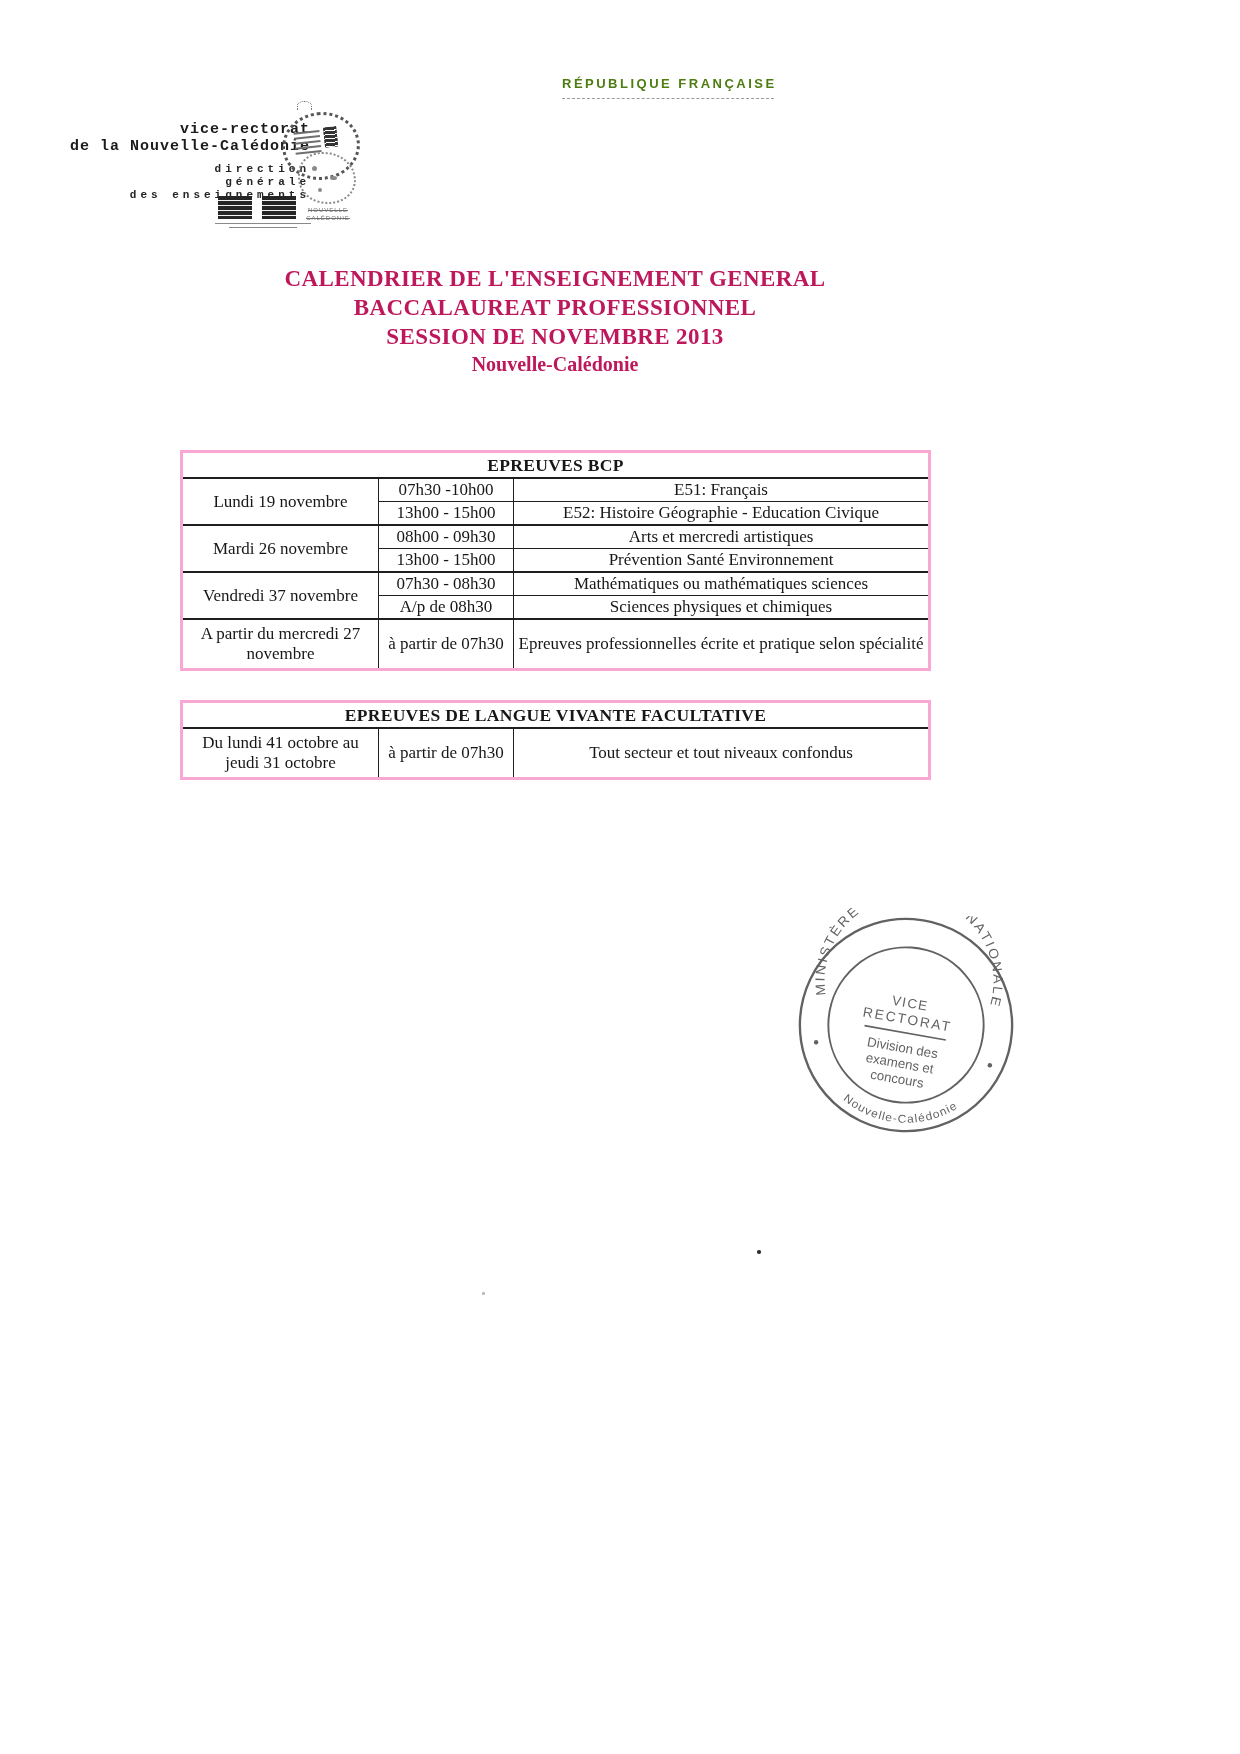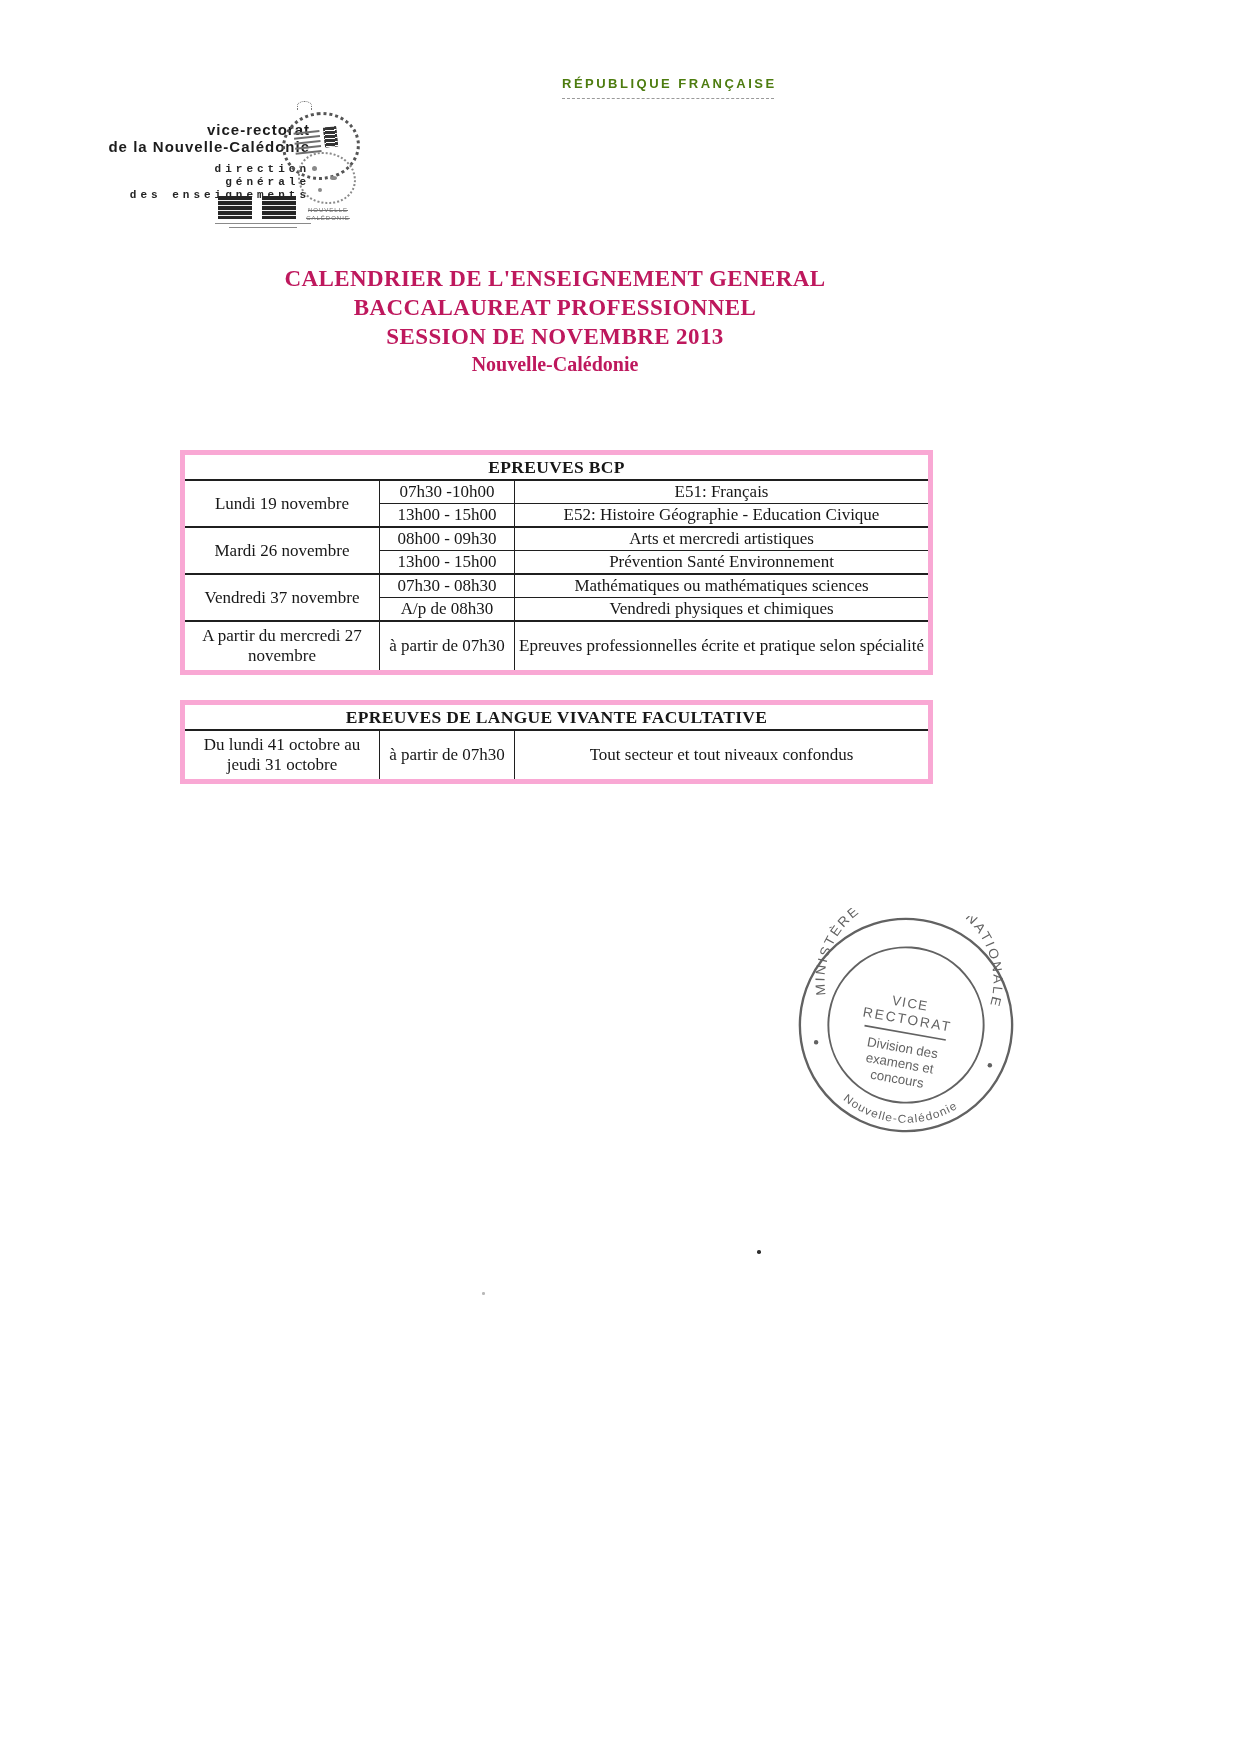--- a/index.html
+++ b/index.html
@@ -12,21 +12,21 @@
   
   .republic {
     position:absolute; left:562px; top:76px; width:212px;
     font-family:"Liberation Sans", sans-serif; font-size:13px; font-weight:600;
     letter-spacing:2.5px; color:#4d7c0f; padding-bottom:7px;
     border-bottom:1px dashed #9a9a9a; white-space:nowrap;
   }
 
   .logo-big {
     position:absolute; left:60px; top:121px; width:250px; text-align:right;
-    font-family:Liberation Sans, sans-serif; font-weight:bold;
+    font-family:Liberation Mono, monospace; font-weight:bold;
     font-size:15px; line-height:17px; letter-spacing:1px; color:#1c1c1c;
   }
   .logo-small {
     position:absolute; left:60px; top:163px; width:250px; text-align:right;
     font-family:Liberation Mono, monospace; font-weight:bold;
     font-size:11px; line-height:13px; letter-spacing:4px; color:#242424;
   }
   .blocks { position:absolute; left:218px; top:196px; display:flex; gap:10px; }
   .blocks .blk {
     width:34px; height:23px; background:#262626;
@@ -69,21 +69,21 @@
     position:absolute; left:180px; top:264px; width:750px; text-align:center;
     font-weight:bold; color:#be185d;
   }
   .title .big { font-size:23px; line-height:29px; letter-spacing:.4px; }
   .title .small { font-size:20px; line-height:27px; }
 
   
   table.exam {
     position:absolute; left:180px; width:748px;
     border-collapse:collapse; table-layout:fixed;
-    border:5px solid #f9a8d4;
+    border:3px solid #f9a8d4;
   }
   table.exam td {
     border:1.6px solid #1f1f1f; text-align:center; vertical-align:middle;
     font-size:17px; line-height:20px; padding:1px 4px; color:#171717;
   }
   table.exam td.t-title { font-weight:bold; font-size:17.5px; letter-spacing:.3px; padding:2px; }
   table.exam tr.group td { border-top-width:2.6px; }
   table.exam td.tall { padding:4px; }
   #table-bcp { top:450px; }
   #table-lv  { top:700px; }
@@ -179,21 +179,21 @@
     <td>13h00 - 15h00</td>
     <td>Prévention Santé Environnement</td>
   </tr>
   <tr class="group">
     <td rowspan="2">Vendredi 37 novembre</td>
     <td>07h30 - 08h30</td>
     <td>Mathématiques ou mathématiques sciences</td>
   </tr>
   <tr>
     <td>A/p de 08h30</td>
-    <td>Vendredi physiques et chimiques</td>
+    <td>Sciences physiques et chimiques</td>
   </tr>
   <tr class="group">
     <td class="tall">A partir du mercredi 27 novembre</td>
     <td class="tall">à partir de 07h30</td>
     <td class="tall">Epreuves professionnelles écrite et pratique selon spécialité</td>
   </tr>
 </tbody>
   </table>
 
 <table class="exam" id="table-lv">

